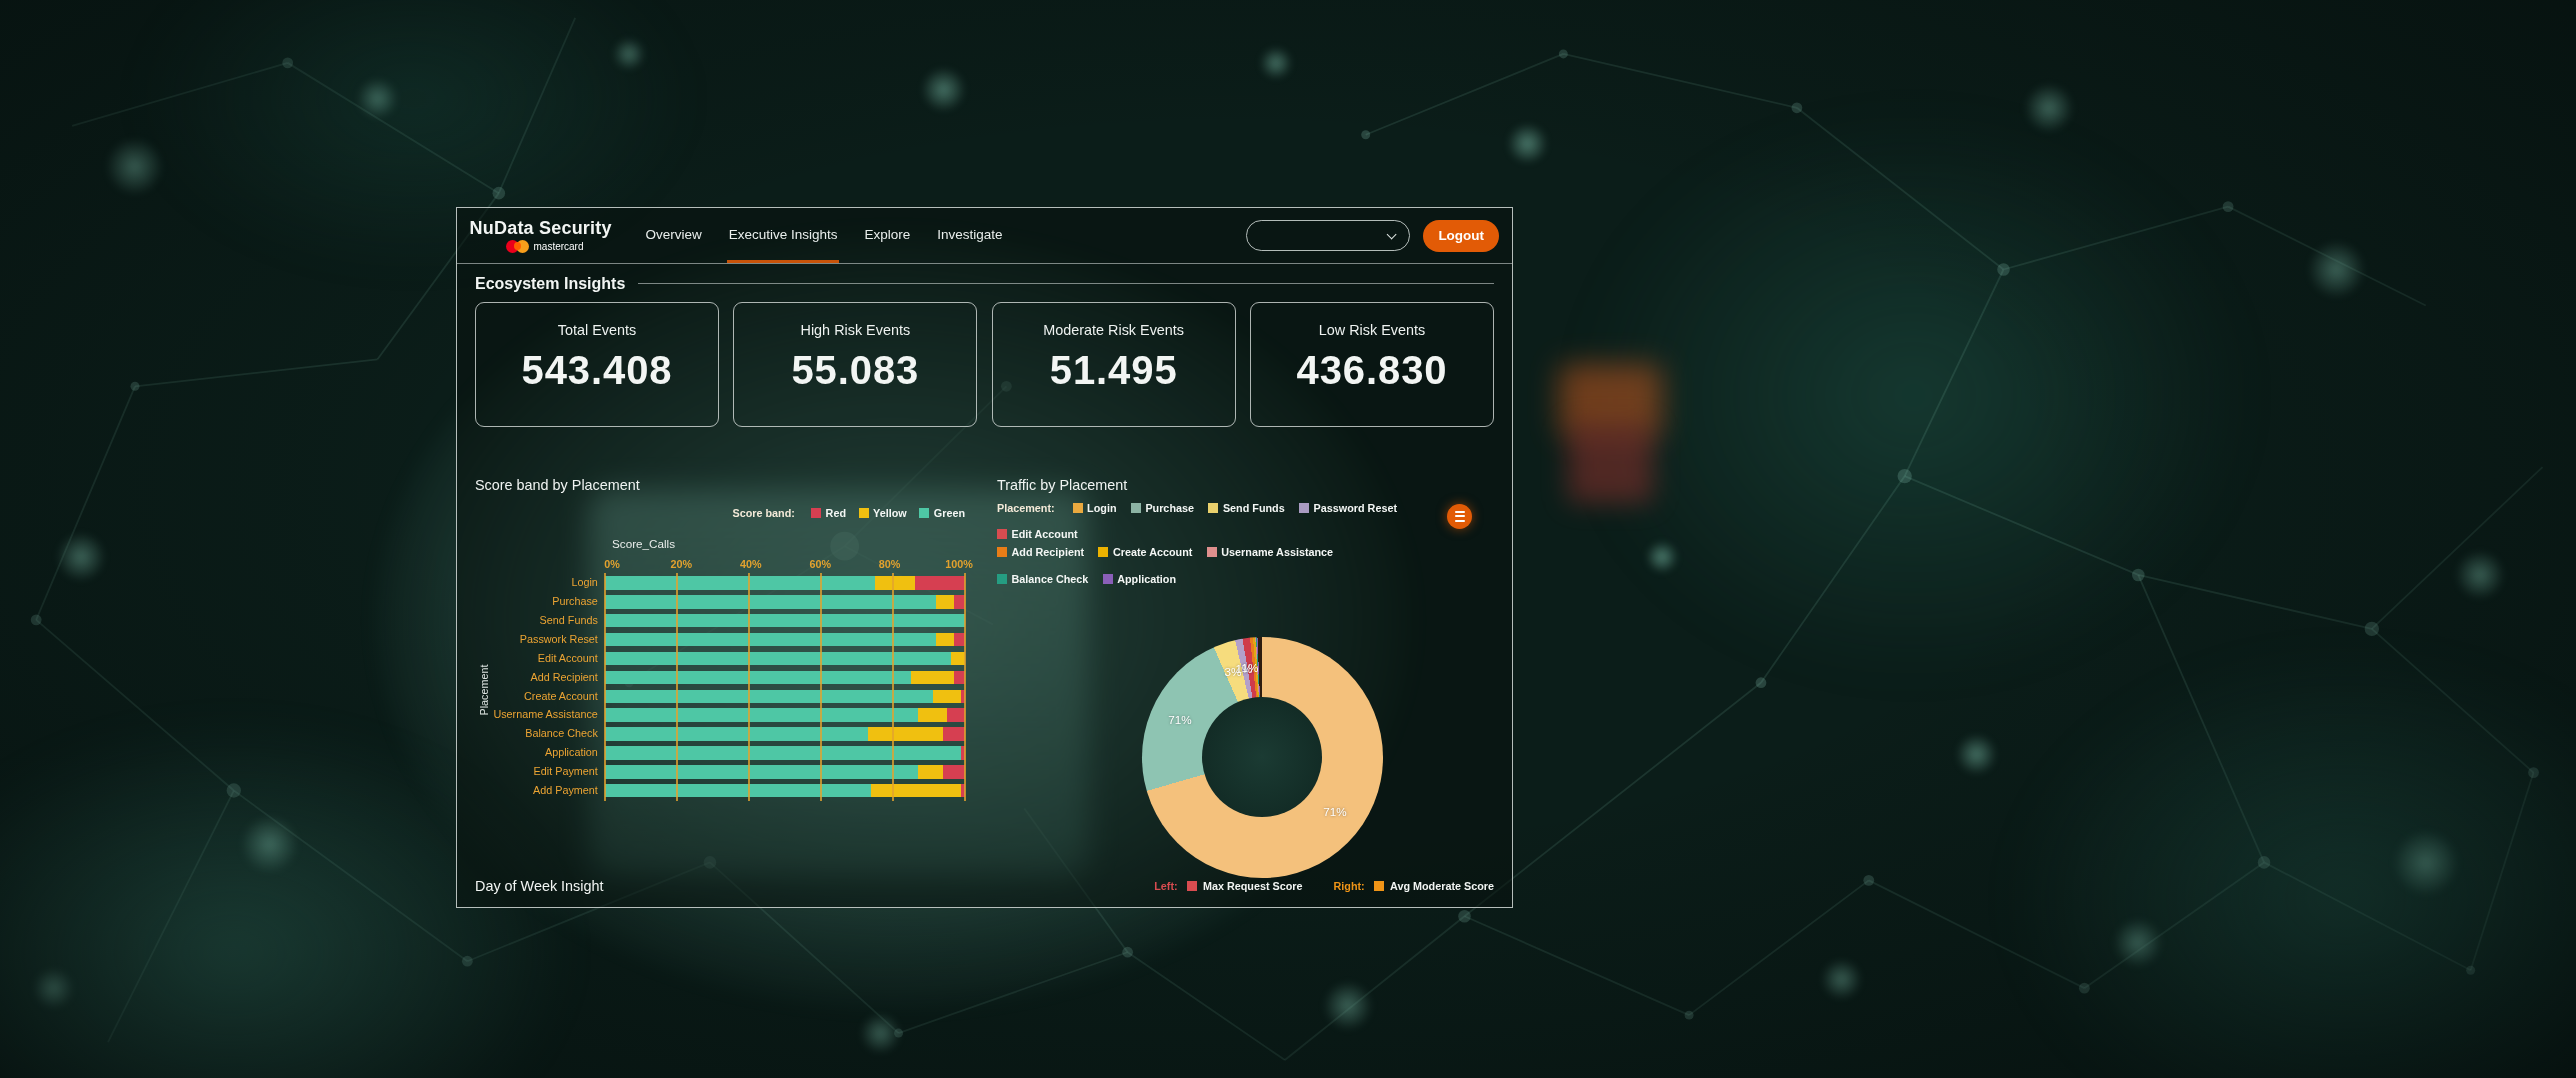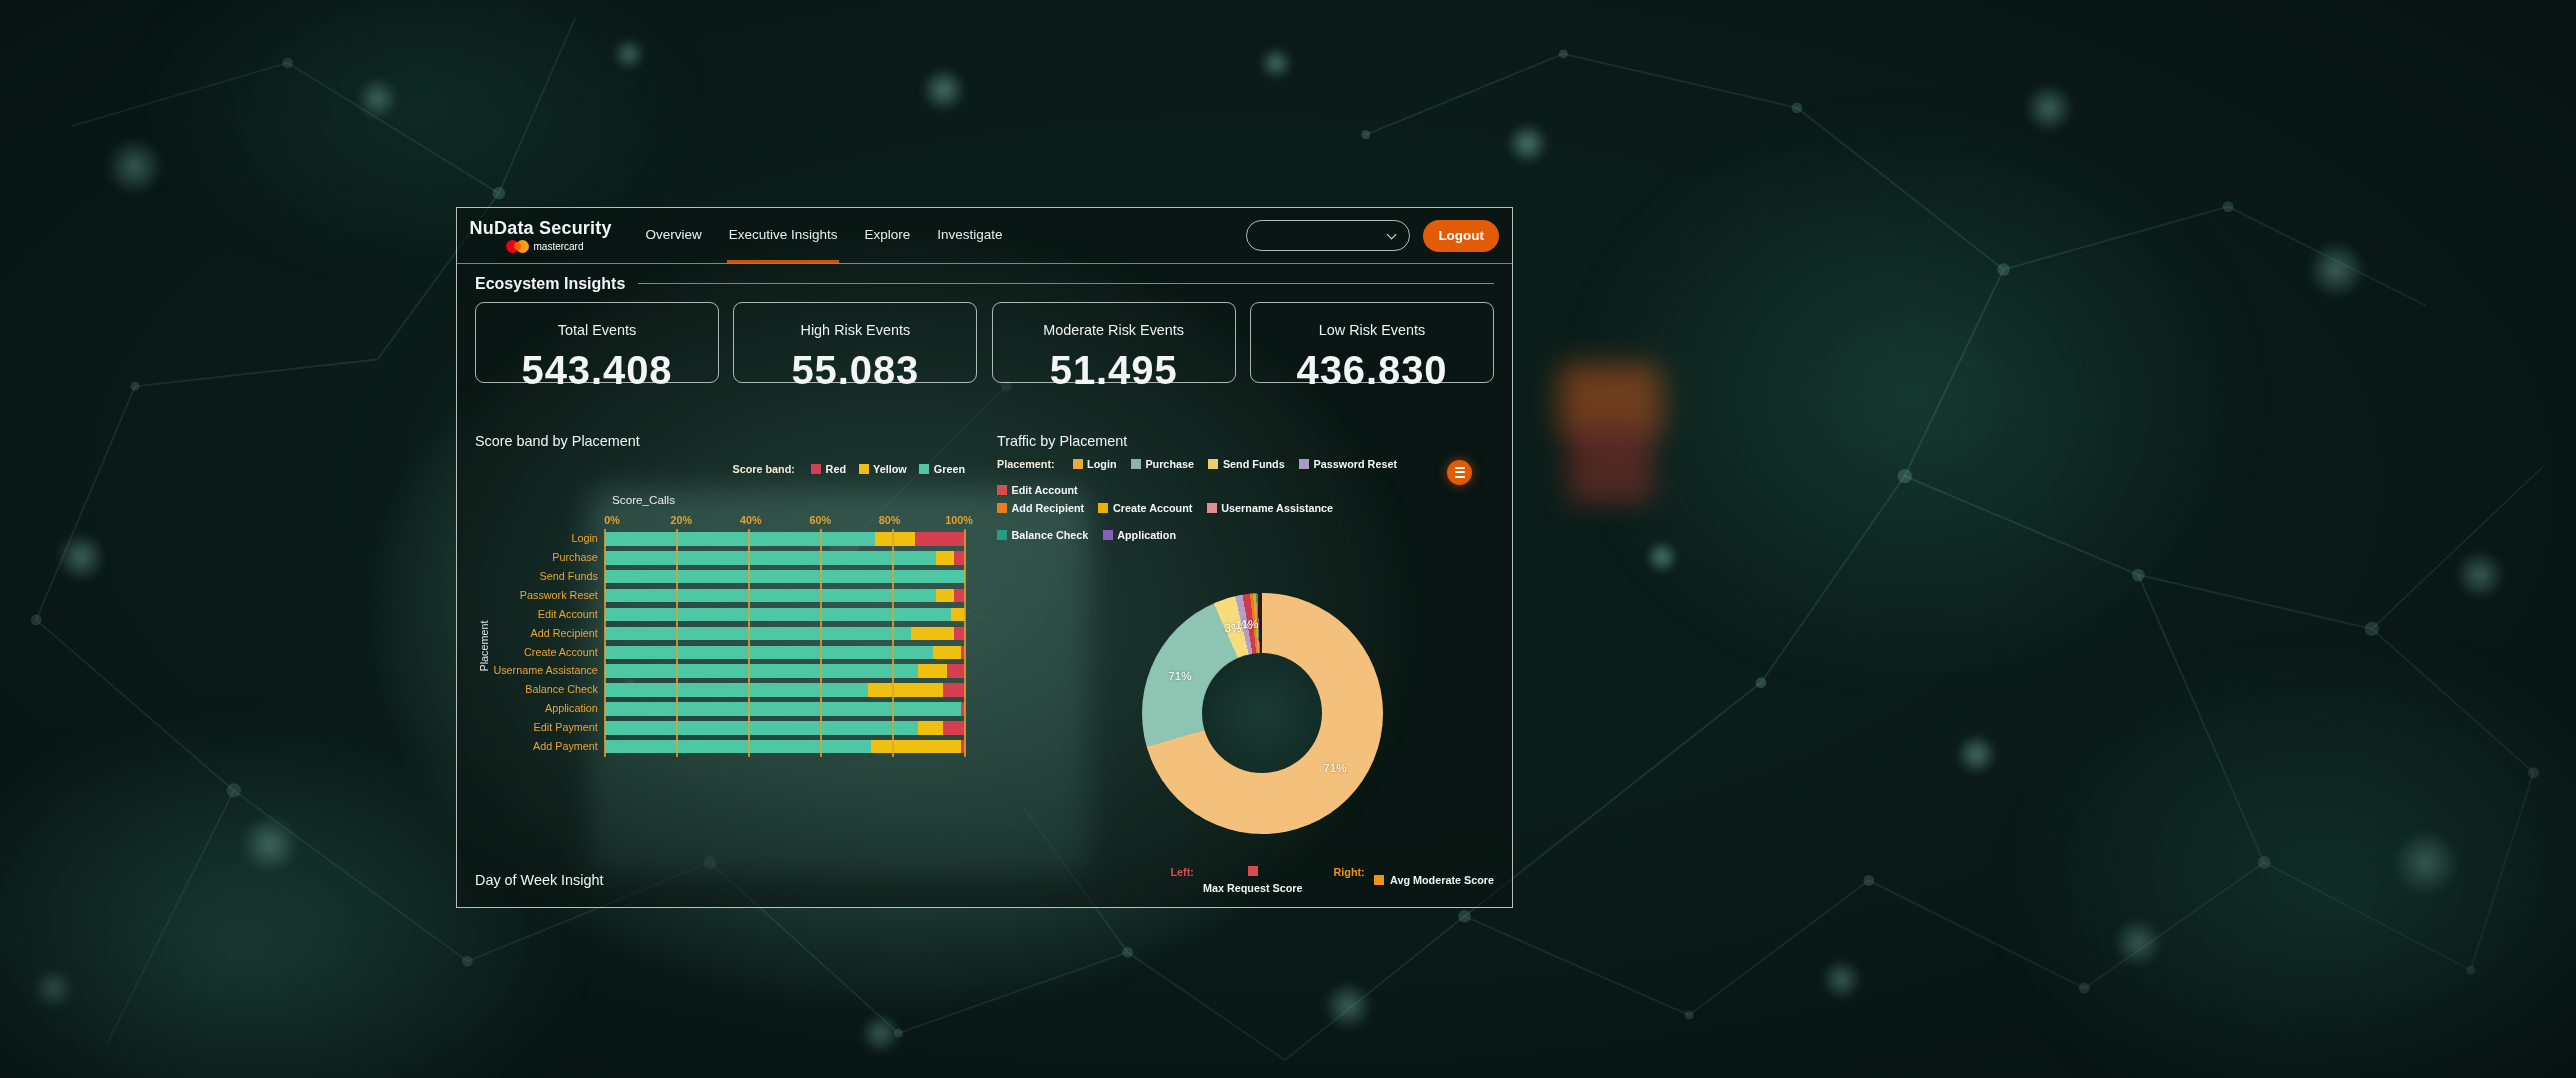--- a/index.html
+++ b/index.html
@@ -60,21 +60,21 @@
           border-right:1.8px solid #dfe5e2; border-bottom:1.8px solid #dfe5e2; transform:rotate(45deg); }
   .logout { height:32px; padding:0 15.3px; border-radius:16px; background:#e25b06; border:none;
             color:#fff; font-weight:700; font-size:13.5px; font-family:inherit; cursor:pointer; }
 
   .content { flex:1; display:flex; flex-direction:column; padding:0 18px; }
   .sect-row { display:flex; align-items:center; margin-top:10.8px; gap:12.6px; }
   .sect-title { font-size:16px; font-weight:700; }
   .sect-rule { flex:1; height:0.9px; background:rgba(220,228,225,0.55); }
 
   .cards { display:flex; gap:14.4px; margin-top:9px; }
-  .card { flex:1; height:81px; border:0.9px solid rgba(228,234,231,0.75); border-radius:9px;
+  .card { flex:1; height:125px; border:0.9px solid rgba(228,234,231,0.75); border-radius:9px;
           text-align:center; padding-top:19px; }
   .card-label { font-size:14.4px; color:#eef2f0; }
   .card-value { font-size:40px; font-weight:700; margin-top:10px; letter-spacing:0.9px; }
 
   .charts { display:flex; margin-top:50px; }
   .col-left { width:490px; flex:0 0 auto; }
   .col-right { flex:1; margin-left:32px; position:relative; }
   .chart-title { font-size:14.4px; color:#f0f4f2; font-weight:400; }
 
   .legend { display:flex; align-items:center; font-size:10.8px; font-weight:700; color:#f4f7f5; }
@@ -452,21 +452,21 @@
               <span class="donut-label" style="left: 253px; top: 79px;">1%</span>
             </div>
         </div>
       </div>
     </div>
 
     <div class="footer-row">
       <span class="dow-title">Day of Week Insight</span>
       <div class="dow-legend">
         <span id="lblLeft" style="color: rgb(216, 76, 80);">Left:</span>
-        <span class="dow-group" style="margin-left:9px;flex-direction:column;">
+        <span class="dow-group" style="margin-left:9px;">
           <span class="sq" id="sqLeft" style="background: rgb(216, 76, 80);"></span>
           <span>Max Request Score</span>
         </span>
         <span id="lblRight" style="margin-left: 31px; color: rgb(239, 148, 23);">Right:</span>
         <span class="dow-group" style="margin-left:9px;">
           <span class="sq" id="sqRight" style="background: rgb(239, 148, 23);"></span>
           <span>Avg Moderate Score</span>
         </span>
       </div>
     </div>

